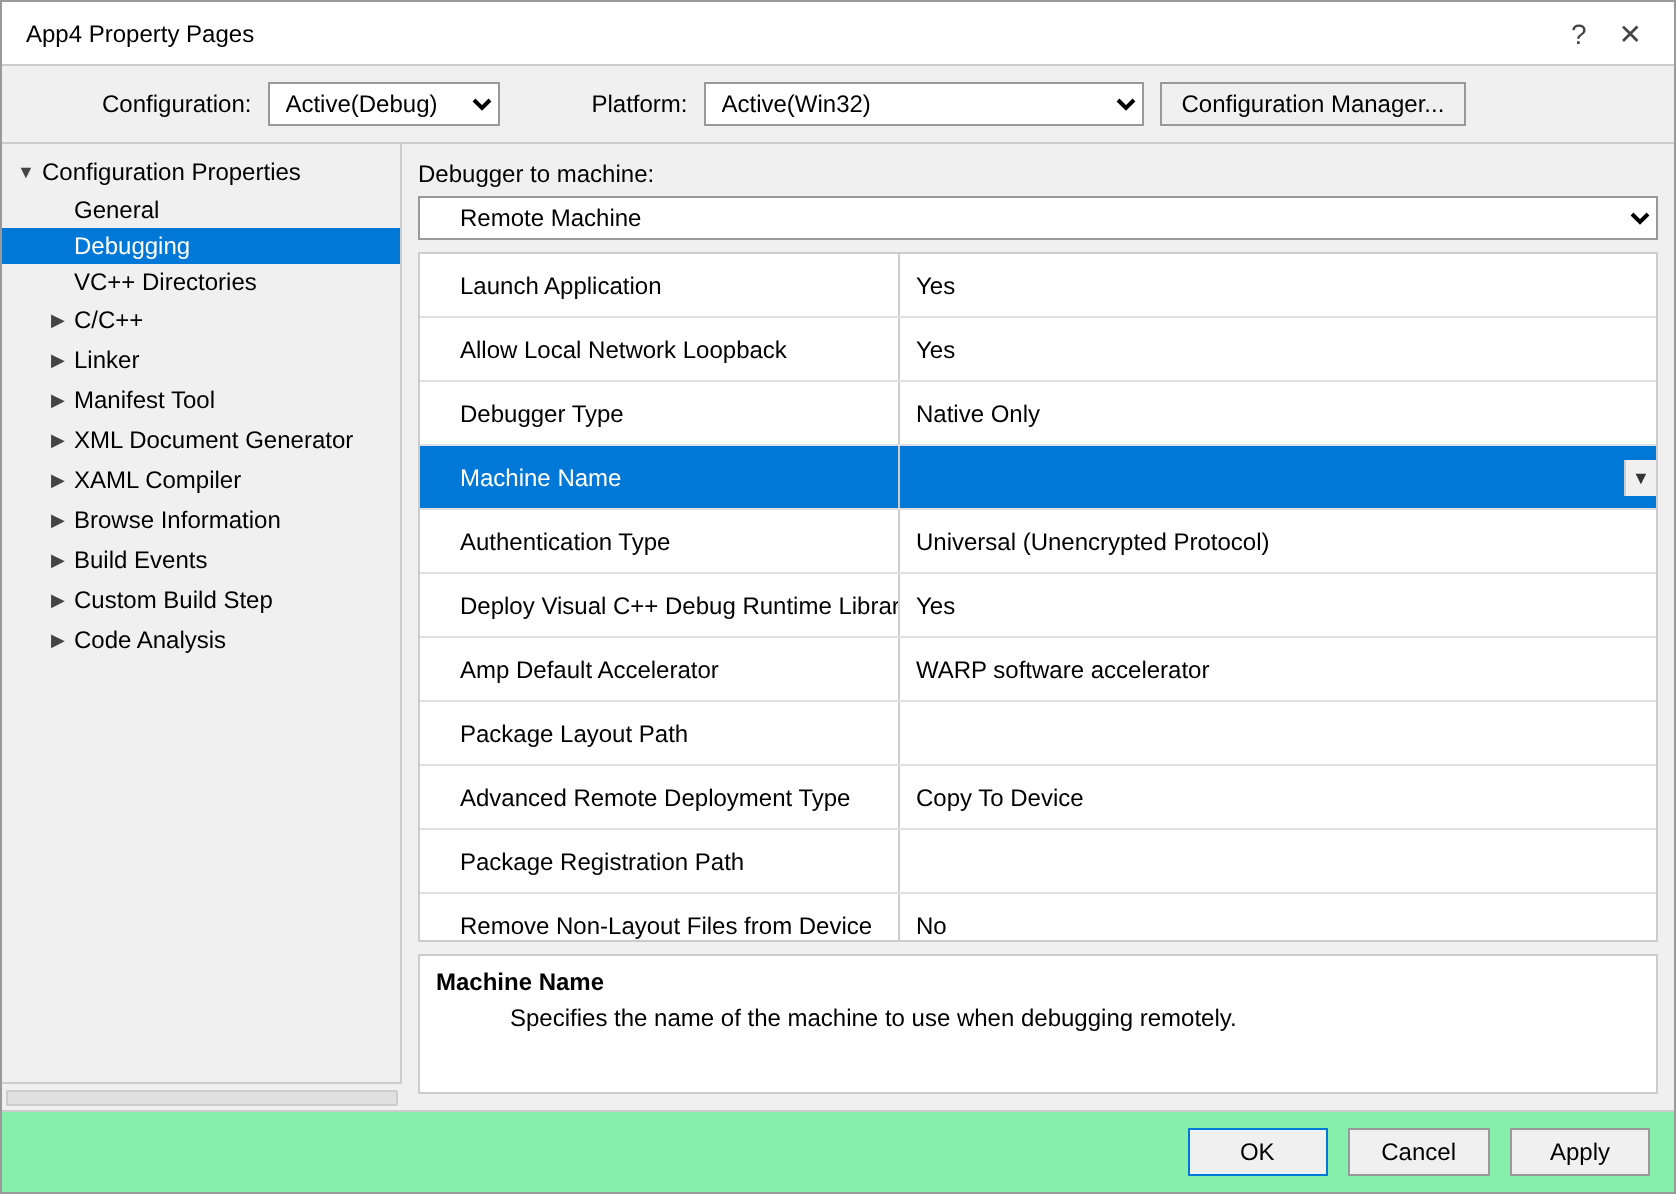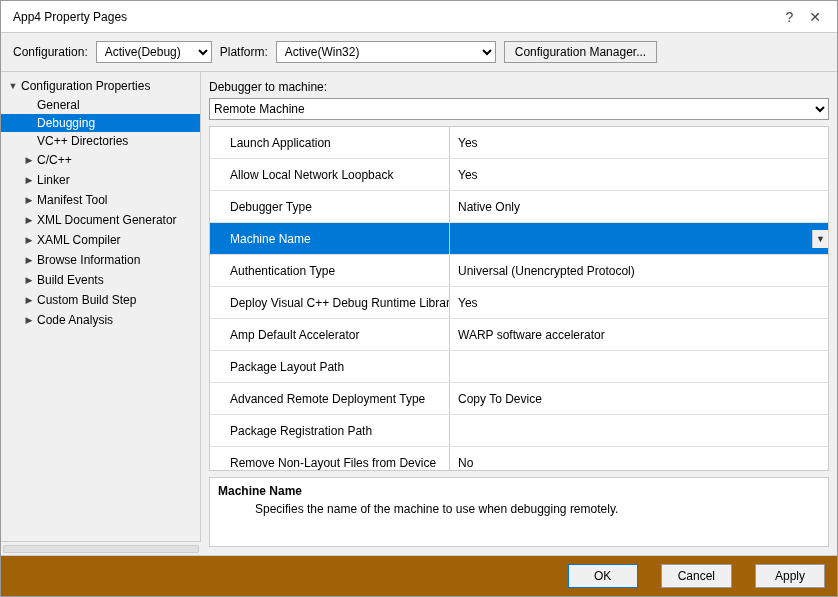--- a/index.html
+++ b/index.html
@@ -54,20 +54,21 @@
     .toolbar {
       padding: 8px 12px;
       display: flex;
       align-items: center;
       gap: 8px;
       background: #f0f0f0;
       border-bottom: 1px solid #ccc;
     }
     .toolbar-label {
       font-size: 12px;
+      margin-left: 38px;
     }
     .toolbar-combo {
       height: 22px;
       border: 1px solid #999;
       background: #fff;
       font-size: 12px;
       padding: 0 4px;
       cursor: pointer;
     }
     .config-combo { width: 116px; }
@@ -120,21 +121,21 @@
     }
     .debugger-label {
       font-size: 12px;
       margin-bottom: 4px;
     }
     .debugger-combo {
       height: 22px;
       border: 1px solid #999;
       background: #fff;
       font-size: 12px;
-      padding: 0 0;
+      padding: 0 16px;
       margin-bottom: 6px;
       width: 100%;
     }
     .prop-grid {
       border: 1px solid #ccc;
       background: #fff;
       overflow-y: auto;
       flex: 1;
       margin-bottom: 6px;
     }
@@ -195,22 +196,22 @@
     }
     .info-desc {
       color: #000;
       margin-left: 37px;
     }
     .bottom-bar {
       display: flex;
       justify-content: flex-end;
       align-items: center;
       padding: 8px 12px;
-      gap: 23px;
-      background: #a16207;
+      gap: 10px;
+      background: #86efac;
       border-top: 1px solid #ccc;
     }
     .bottom-btn {
       height: 24px;
       padding: 0 16px;
       border: 1px solid #999;
       background: #f0f0f0;
       font-size: 12px;
       cursor: pointer;
       min-width: 70px;

